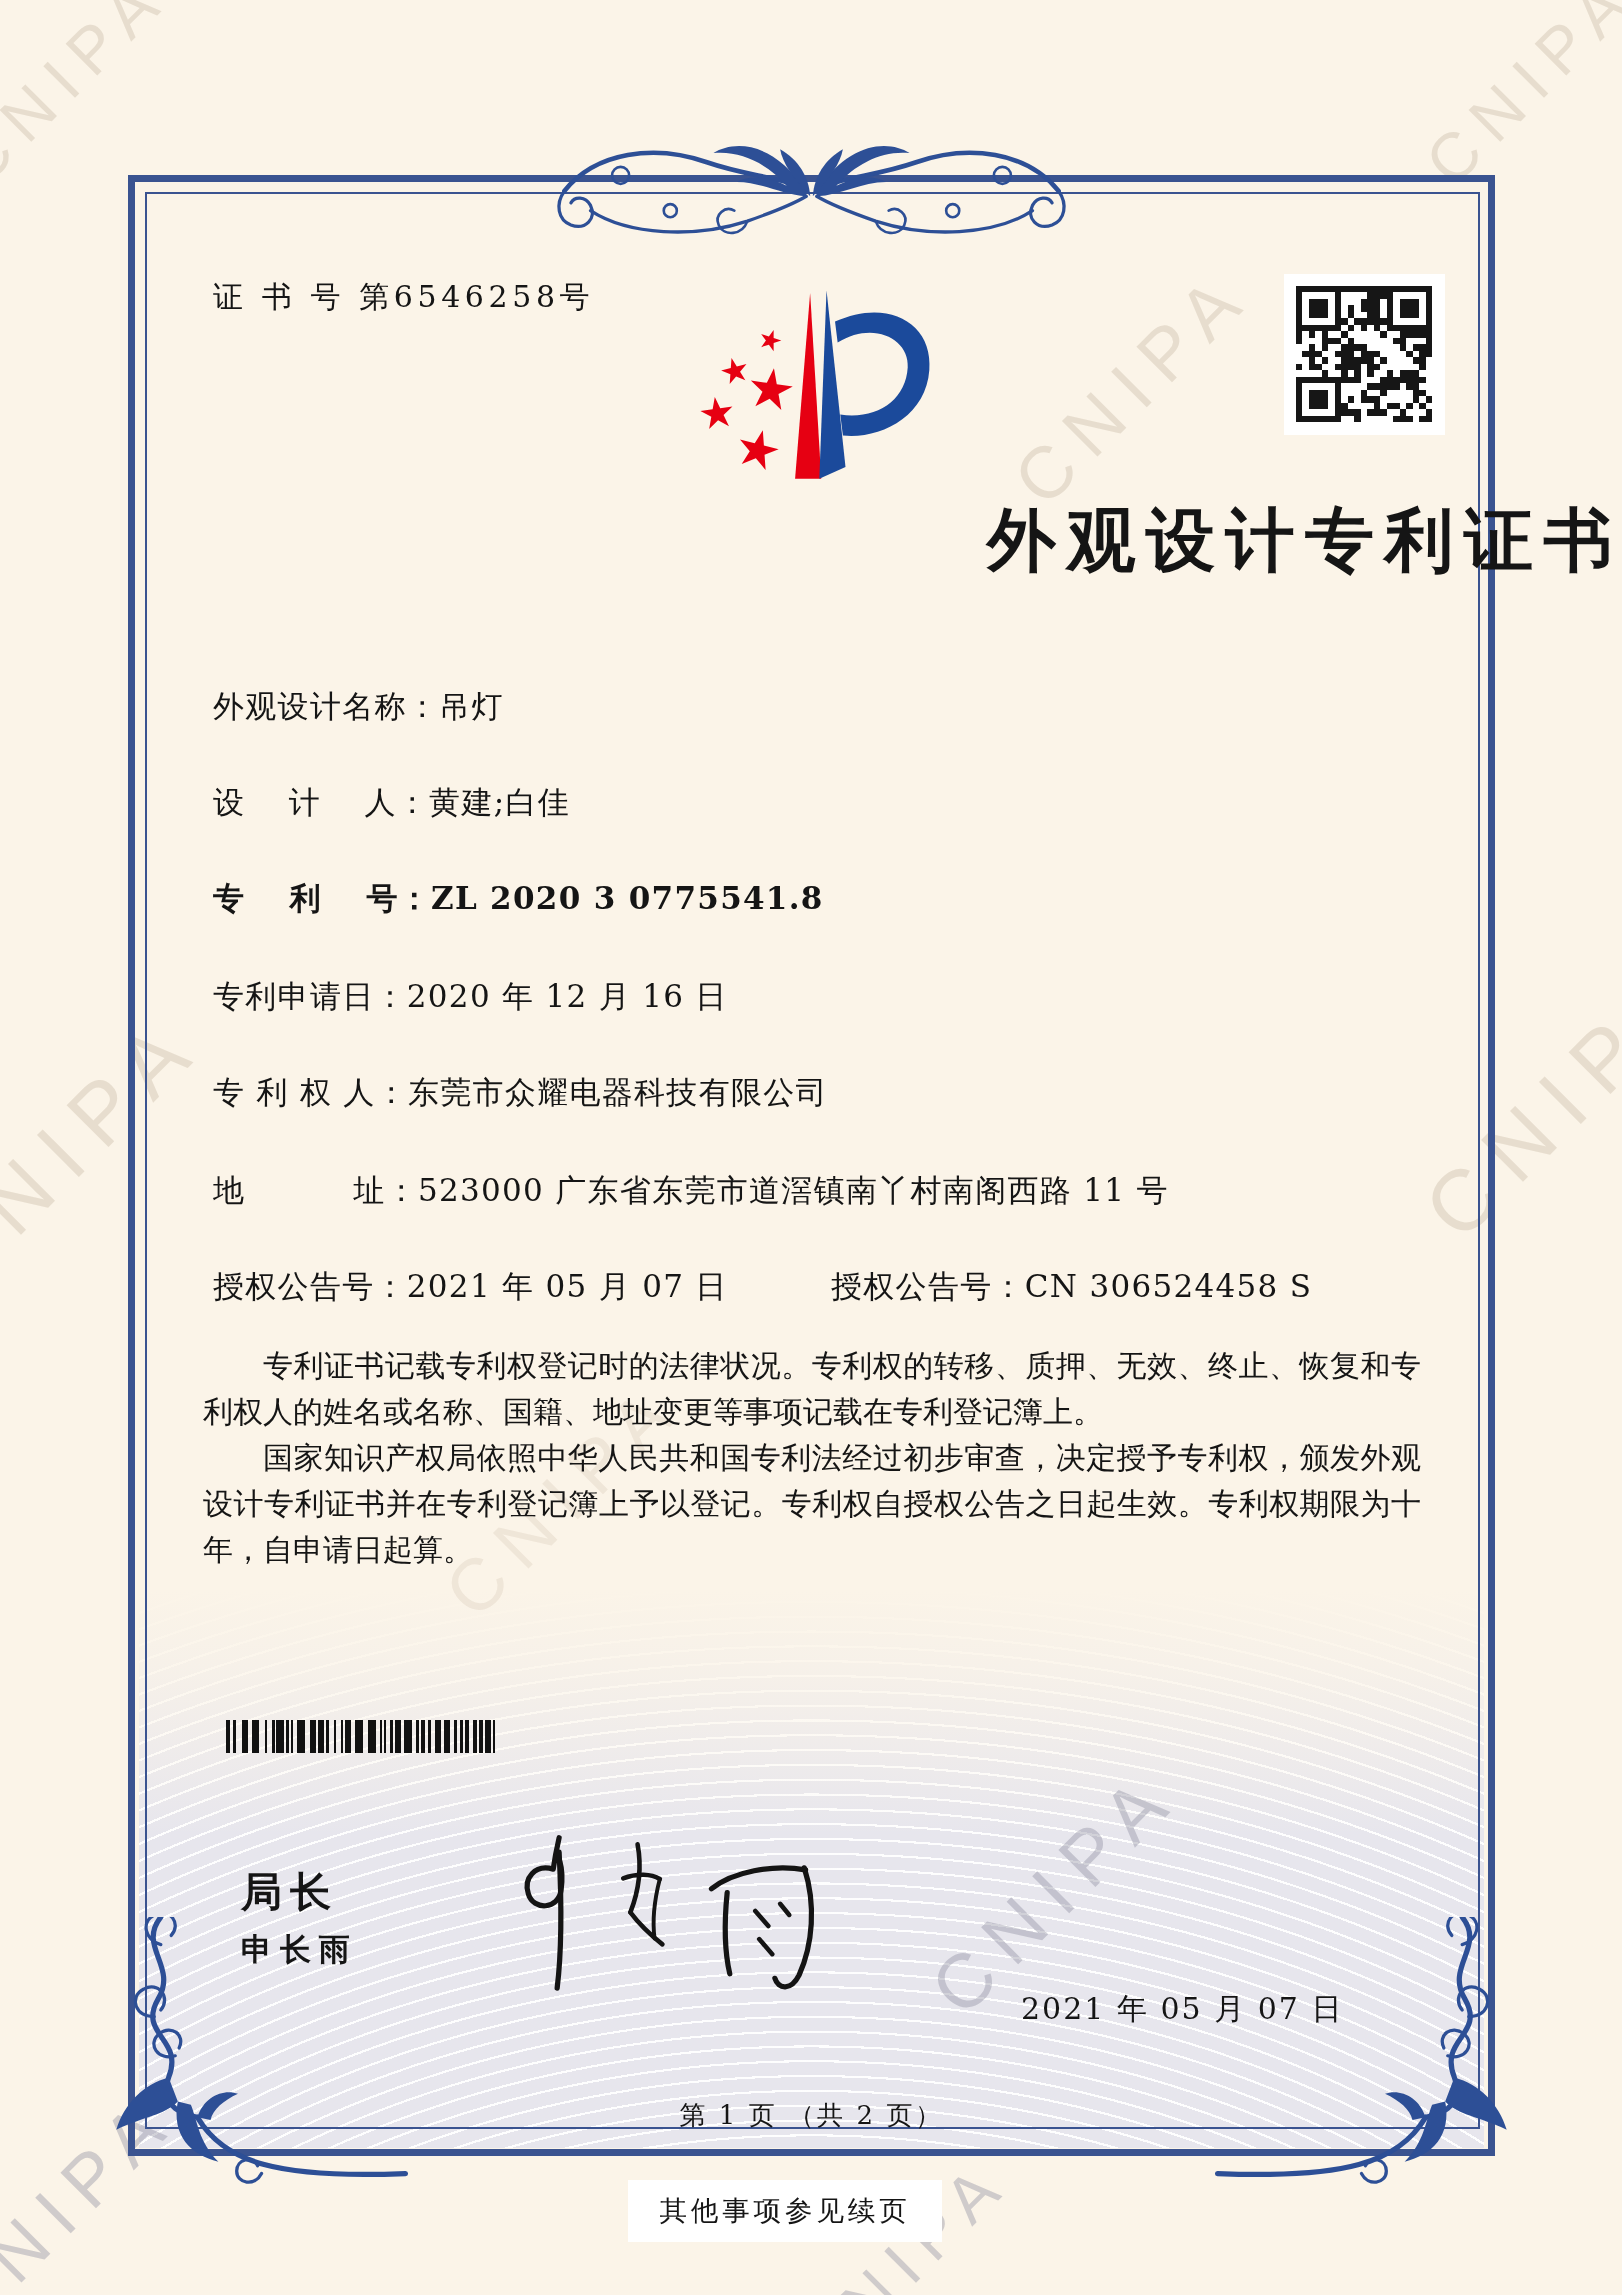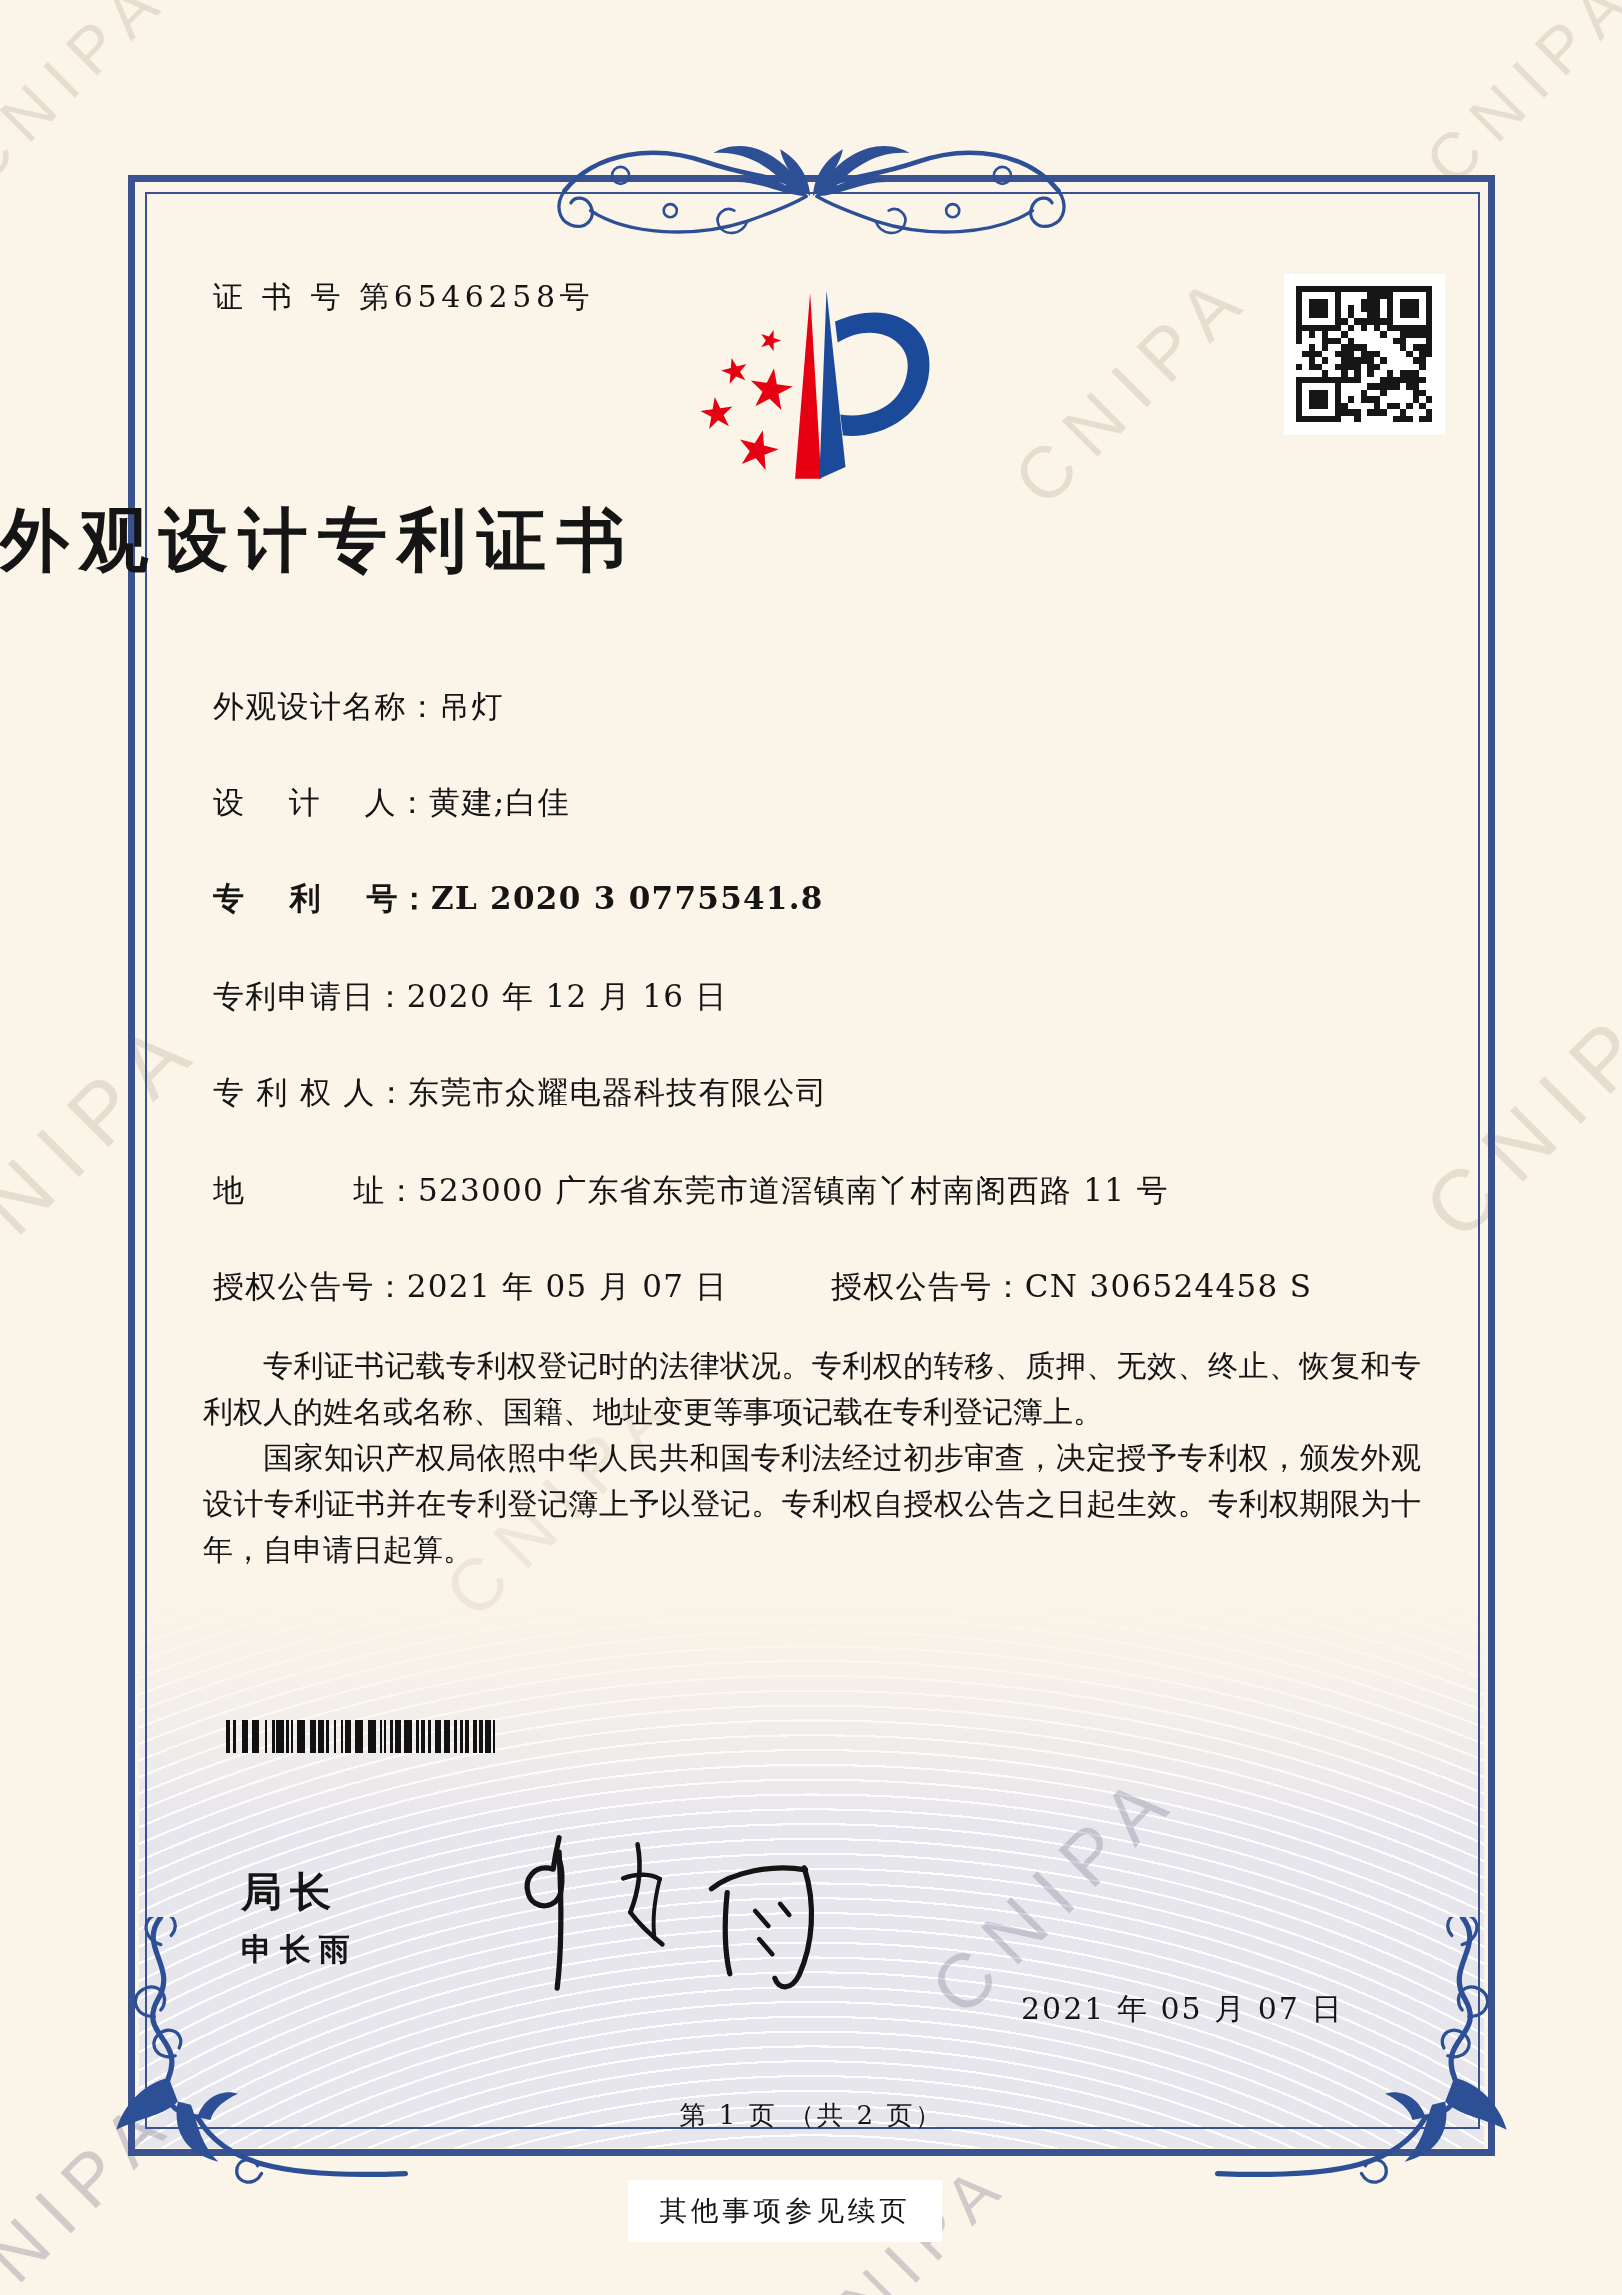--- a/index.html
+++ b/index.html
@@ -20,21 +20,21 @@
       rgba(255,255,255,0) 0px, rgba(255,255,255,0) 15.7px,
       rgba(255,255,255,.95) 15.7px, rgba(255,255,255,.95) 18.3px);}
   .waves::before{content:"";position:absolute;inset:0;
     background:linear-gradient(180deg,#fbf4e8 0%,rgba(251,244,232,.78) 14%,rgba(251,244,232,0) 44%);}
 
   
   .border-outer{left:128px;top:175px;width:1353px;height:1967px;border:7.2px solid #3a5390;}
   .border-inner{left:145px;top:192px;width:1331px;height:1933px;border:2.6px solid #3a5390;}
 
   .cert-no{left:213px;top:277px;font-size:30px;letter-spacing:4.6px;}
-  .title{left:0;right:0;top:495px;text-align:left;font-size:69px;font-weight:bold;letter-spacing:10.5px;}
+  .title{left:0;right:0;top:495px;text-align:right;font-size:69px;font-weight:bold;letter-spacing:10.5px;}
 
   .qr-box{left:1284px;top:274px;width:161px;height:161px;background:#ffffff;}
   .qr-grid{position:absolute;left:11.8px;top:11.8px;display:grid;grid-template-columns:repeat(21,6.5px);grid-auto-rows:6.5px;}
   .qr-grid i{display:block;}
   .qr-grid i.d{background:#161616;}
 
   .field{left:213px;font-size:31px;letter-spacing:1.3px;white-space:nowrap;}
   .grant-right{position:absolute;left:618px;top:0;white-space:nowrap;}
 
   .body-text{left:203px;width:1218px;top:1343px;font-size:30px;line-height:46px;

